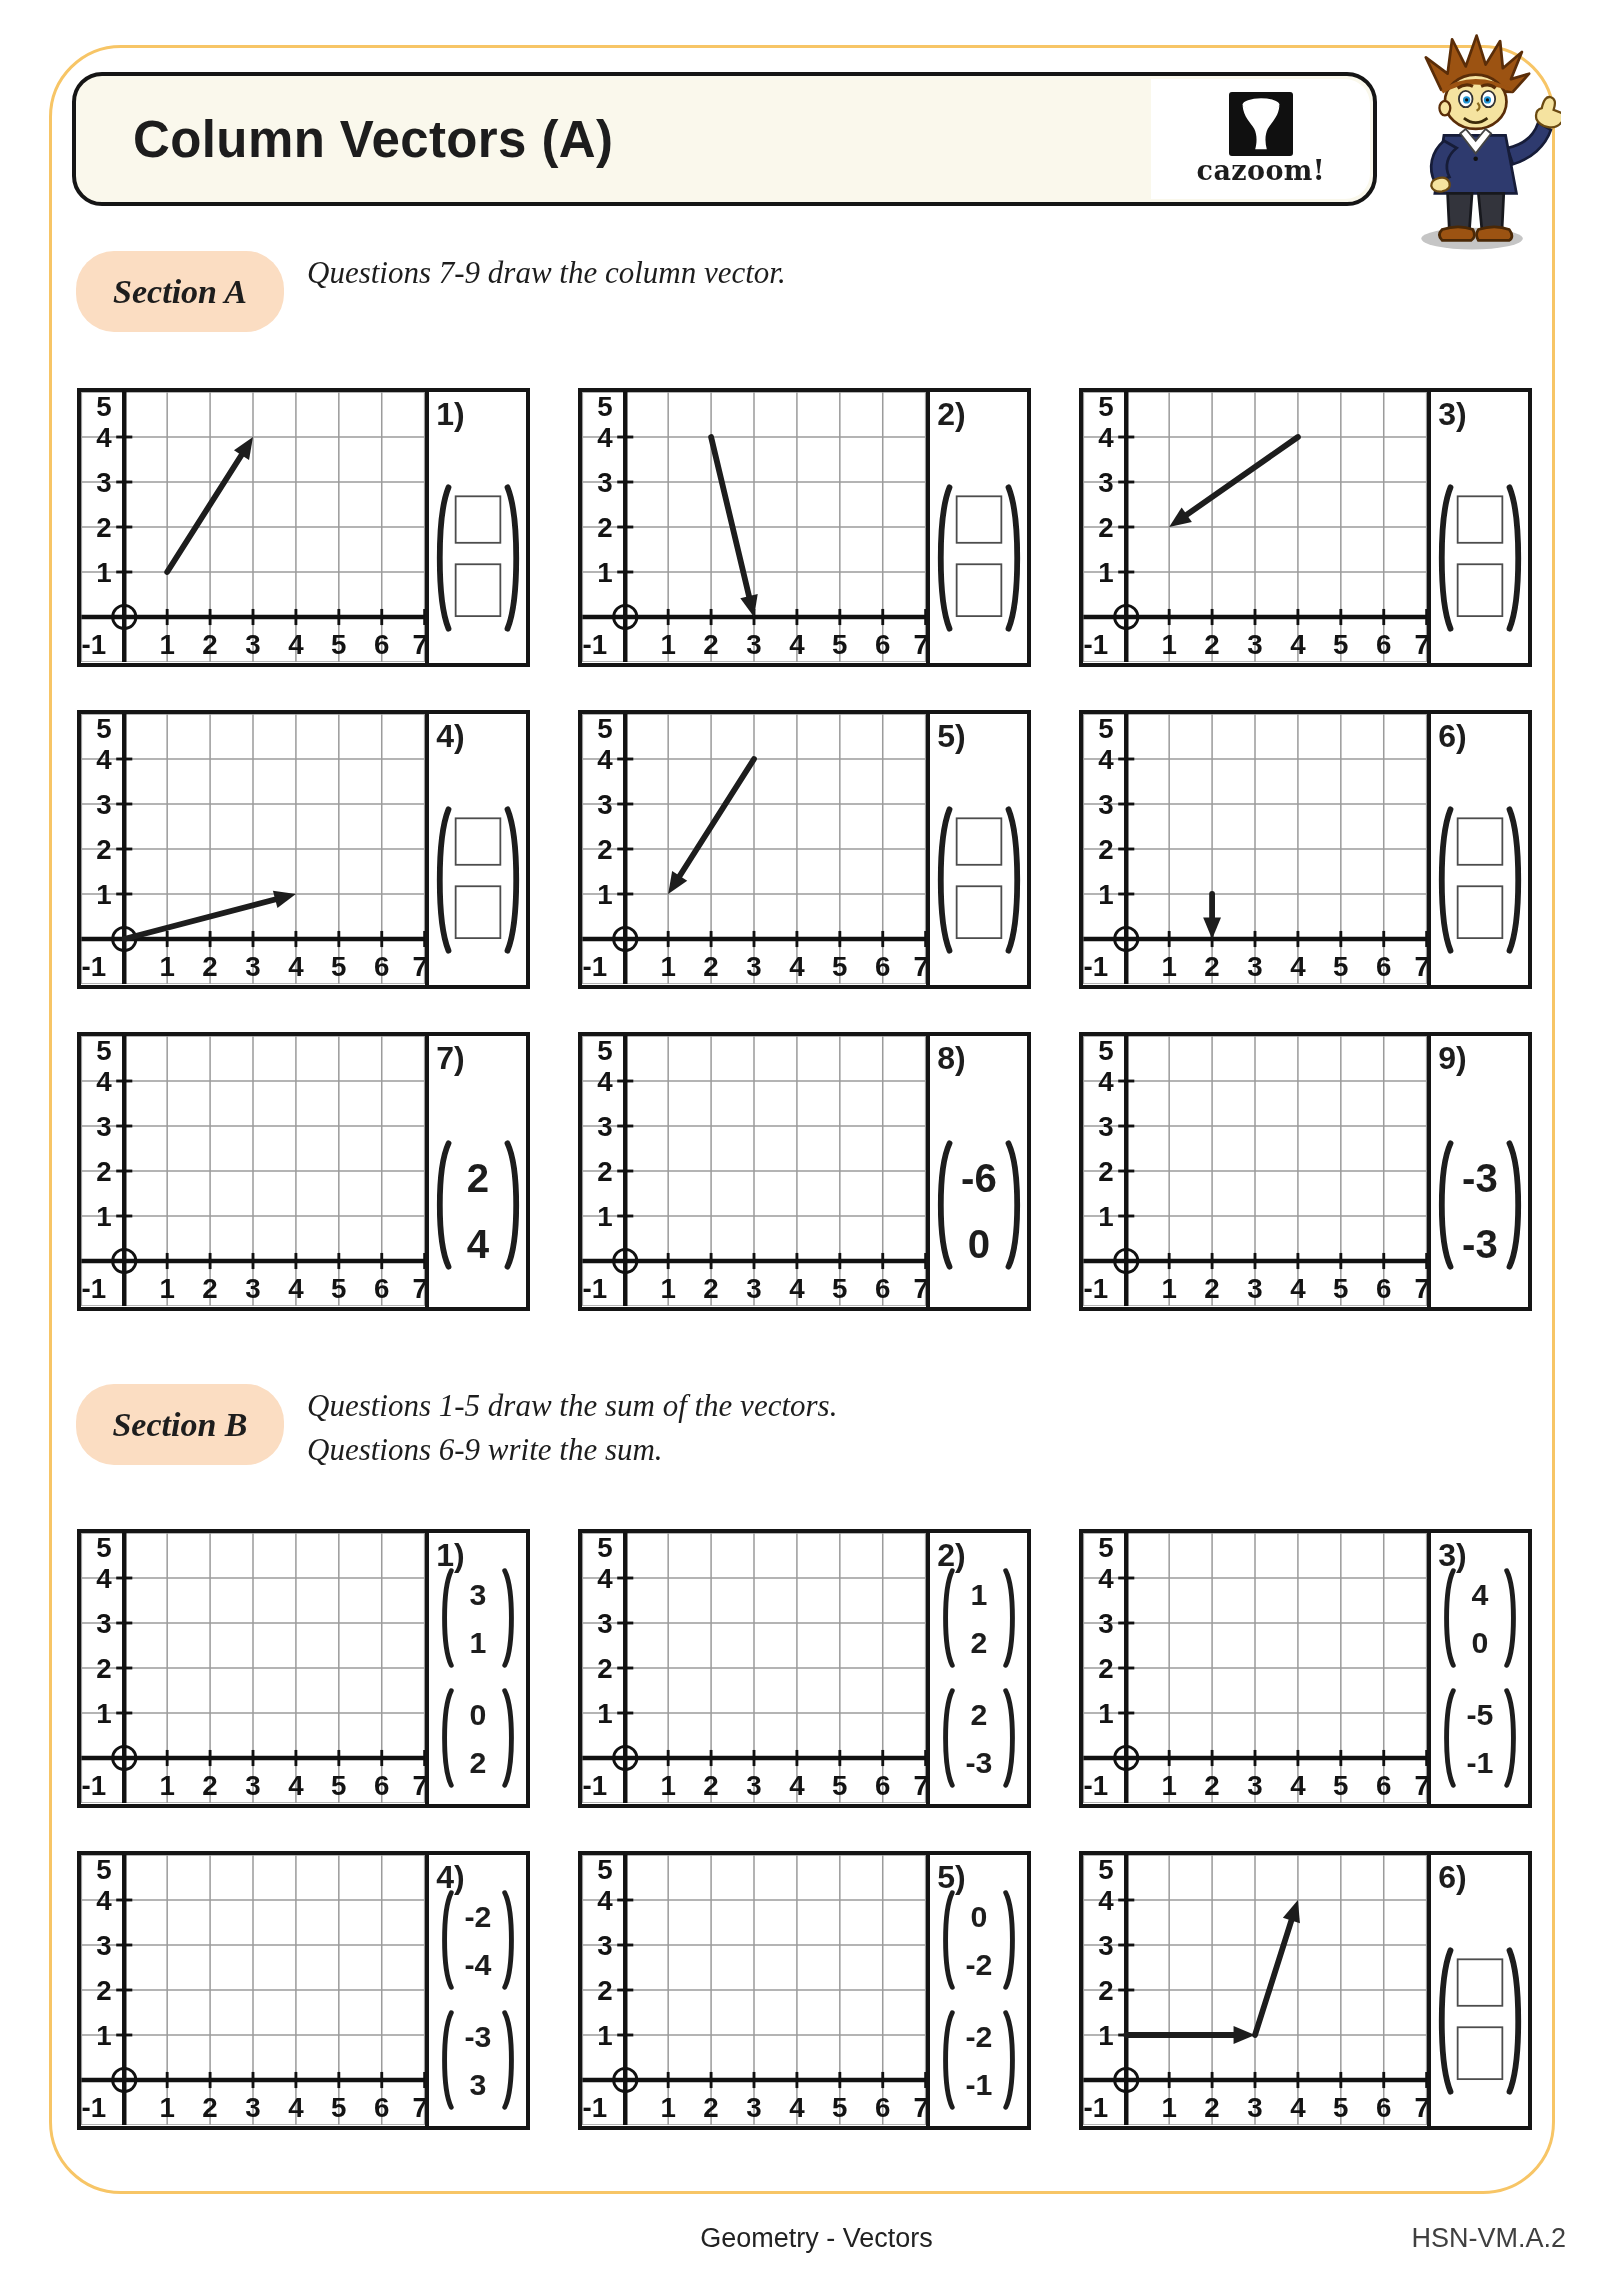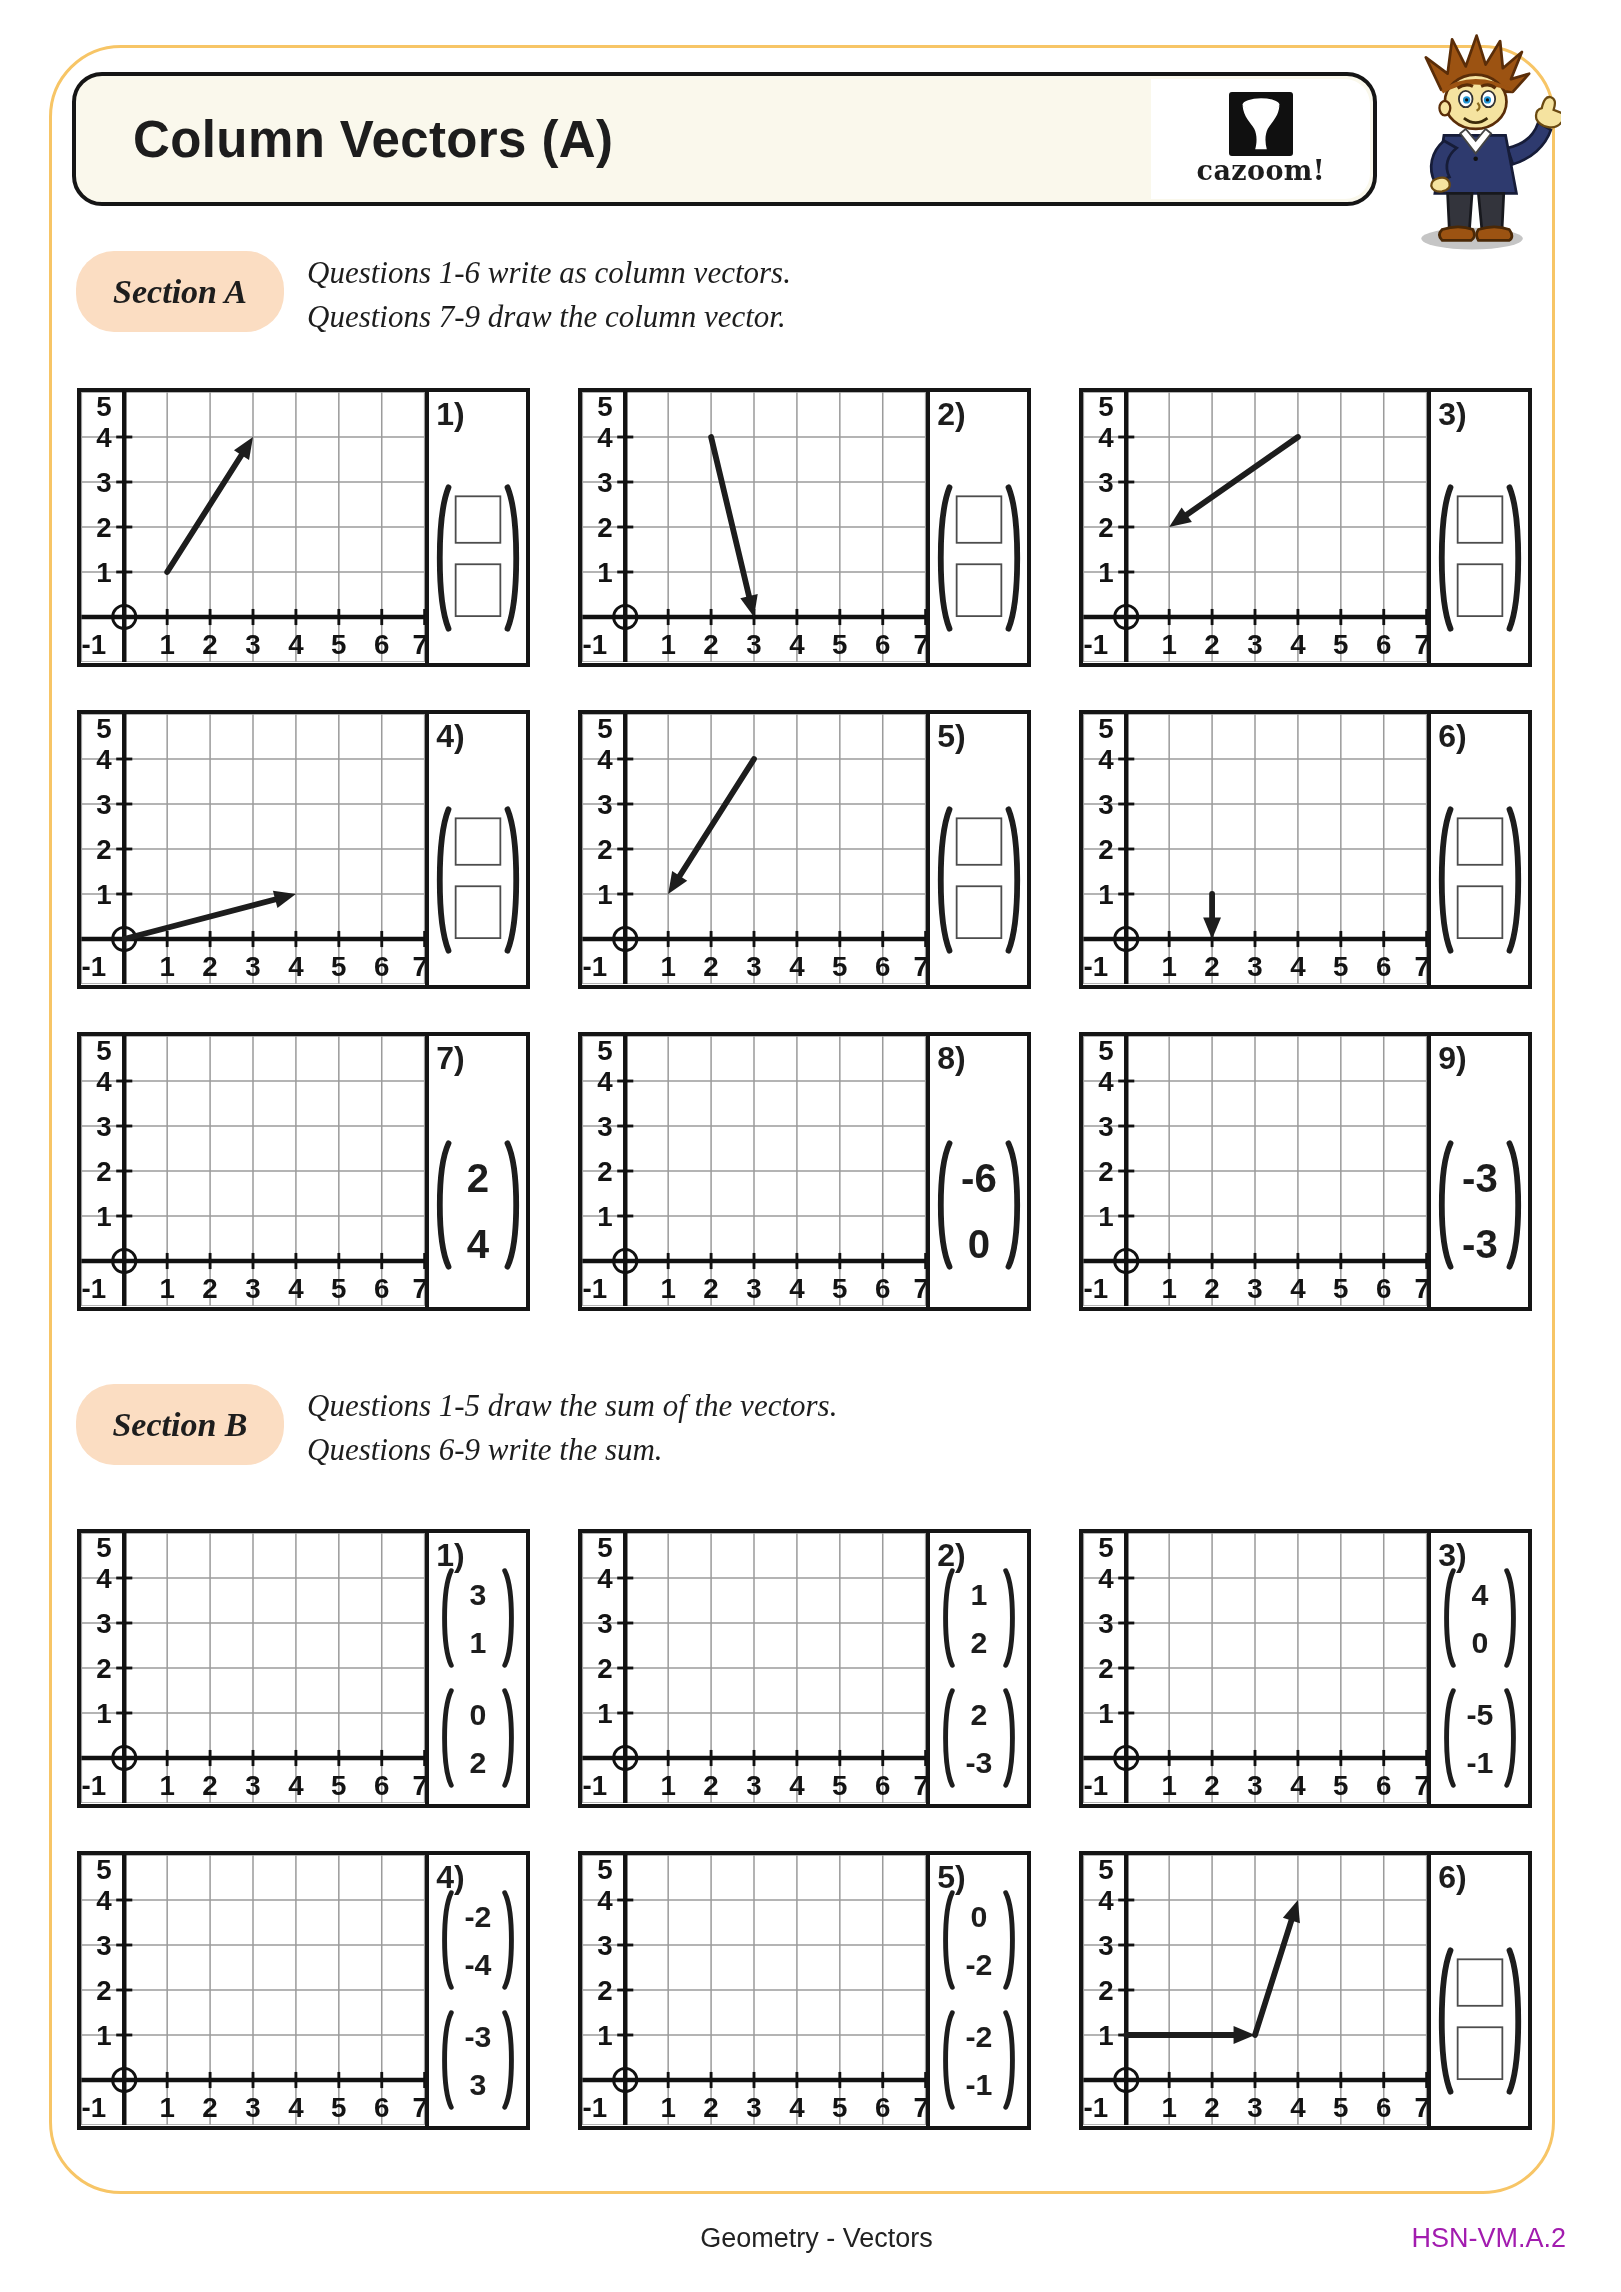--- a/index.html
+++ b/index.html
@@ -38,21 +38,21 @@
   .answer { flex:1; position:relative; }
   .qnum { position:absolute; top:3.6px; left:7.2px; font-size:32px; font-weight:bold; }
   .ansgfx { position:absolute; left:50%; transform:translateX(-50%); }
   .boxes { top:90px; } .vals { top:102px; }
   .pair0 { top:32px; } .pair1 { top:152px; }
   .bracket-num { font-weight:bold; font-family:"Liberation Sans",sans-serif; fill:#1d1d1d; }
 
   .foot-left { position:absolute; left:56px; top:2205px; font-size:27px; line-height:34px; }
   .foot-link { color:var(--link,#0000EE); text-decoration:underline; font-size:27px; }
   .foot-center { position:absolute; left:0; top:2223px; width:1605px; text-align:center; font-size:27px; color:#222;padding-left:28px; }
-  .foot-right { position:absolute; right:56px; top:2223px; font-size:27px; color:#a21caf; }
+  .foot-right { position:absolute; right:56px; top:2223px; font-size:27px; color:#404040; }
 </style>
 </head>
 <body>
 
 <div class="page">
   <div class="outer-border"></div>
 
   <div class="title-bar">
     <span class="title">Column Vectors (A)</span>
     <div class="logo-patch">
@@ -90,21 +90,20 @@
     <path d="M58 162 q 10 -4 14 4 q 2 8 -8 10 q -10 1 -12 -6 q 0 -6 6 -8 Z" fill="#F5E3A0" stroke="#6b4a12" stroke-width="2.5"></path>
     <path d="M70 178 L97 178 L94 220 L72 220 Z" fill="#33343c" stroke="#17181d" stroke-width="3"></path>
     <path d="M104 178 L132 178 L130 220 L108 220 Z" fill="#33343c" stroke="#17181d" stroke-width="3"></path>
     <path d="M64 218 q 18 -6 34 0 q 4 8 -2 12 l -32 0 q -6 -6 0 -12 Z" fill="#9C5312" stroke="#4a2806" stroke-width="3"></path>
     <path d="M104 218 q 18 -6 34 0 q 6 8 0 12 l -34 0 q -4 -6 0 -12 Z" fill="#9C5312" stroke="#4a2806" stroke-width="3"></path>
   </svg>
 
   <div class="sec-header" id="secA">
     <div class="pill">Section A</div>
     <div class="instr">
-      <div>Questions 1-6 write as column vectors.</div>
       <div>Questions 7-9 draw the column vector.</div>
     </div>
   </div>
 
   <div class="qwrap" id="gridA">
       <div class="qcell">
         <div class="grid-wrap">
           <svg width="344" height="270" viewBox="0 0 384 302">
             <line x1="0" y1="0" x2="0" y2="302" stroke="#9b9b9b" stroke-width="1.7"></line>
             <line x1="48" y1="0" x2="48" y2="302" stroke="#9b9b9b" stroke-width="1.7"></line>

